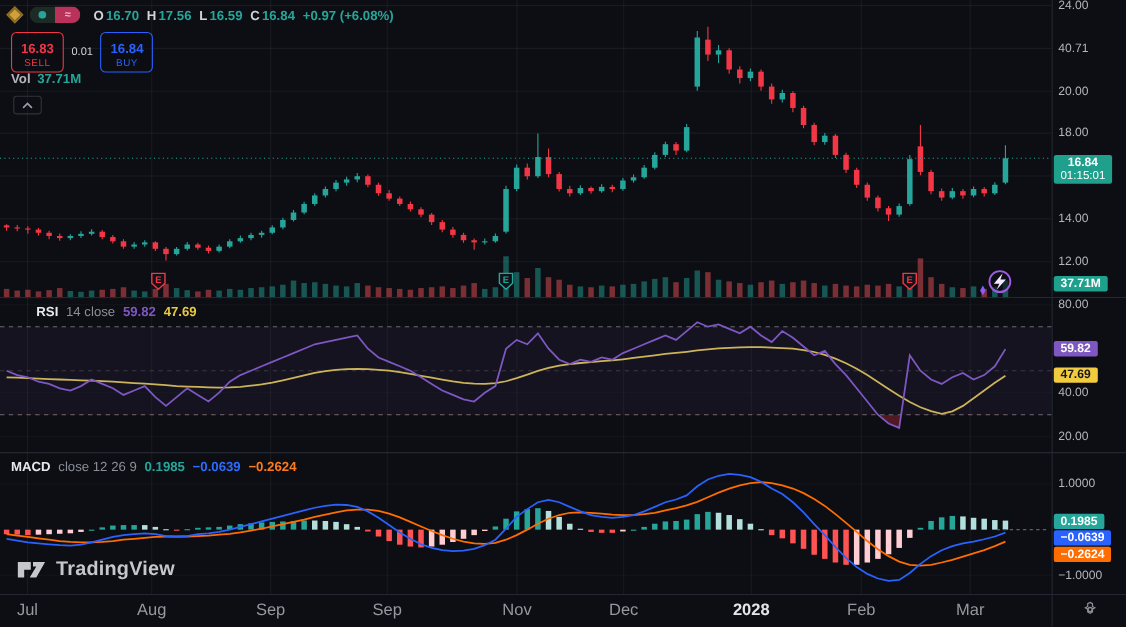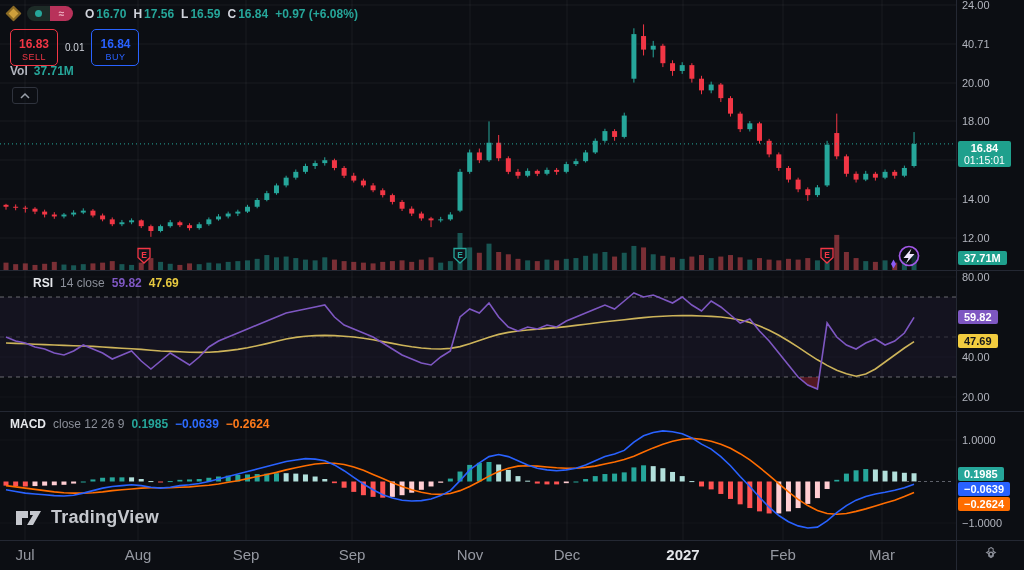--- a/index.html
+++ b/index.html
@@ -601,17 +601,17 @@
       <div class="ax-badge" style="top: 489px; background: rgb(41, 98, 255); color: rgb(255, 255, 255);">−0.0639</div>
       <div class="ax-badge" style="top: 504px; background: rgb(255, 109, 0); color: rgb(255, 255, 255);">−0.2624</div>
     </div>
   <div id="time-layer">
       <div class="t-label" style="left: 25px;">Jul</div>
       <div class="t-label" style="left: 138px;">Aug</div>
       <div class="t-label" style="left: 246px;">Sep</div>
       <div class="t-label" style="left: 352px;">Sep</div>
       <div class="t-label" style="left: 470px;">Nov</div>
       <div class="t-label" style="left: 567px;">Dec</div>
-      <div class="t-label major" style="left: 683px;">2027</div>
+      <div class="t-label major" style="left: 683px;">2028</div>
       <div class="t-label" style="left: 783px;">Feb</div>
       <div class="t-label" style="left: 882px;">Mar</div>
     </div>
 </div>
 
 </body></html>

